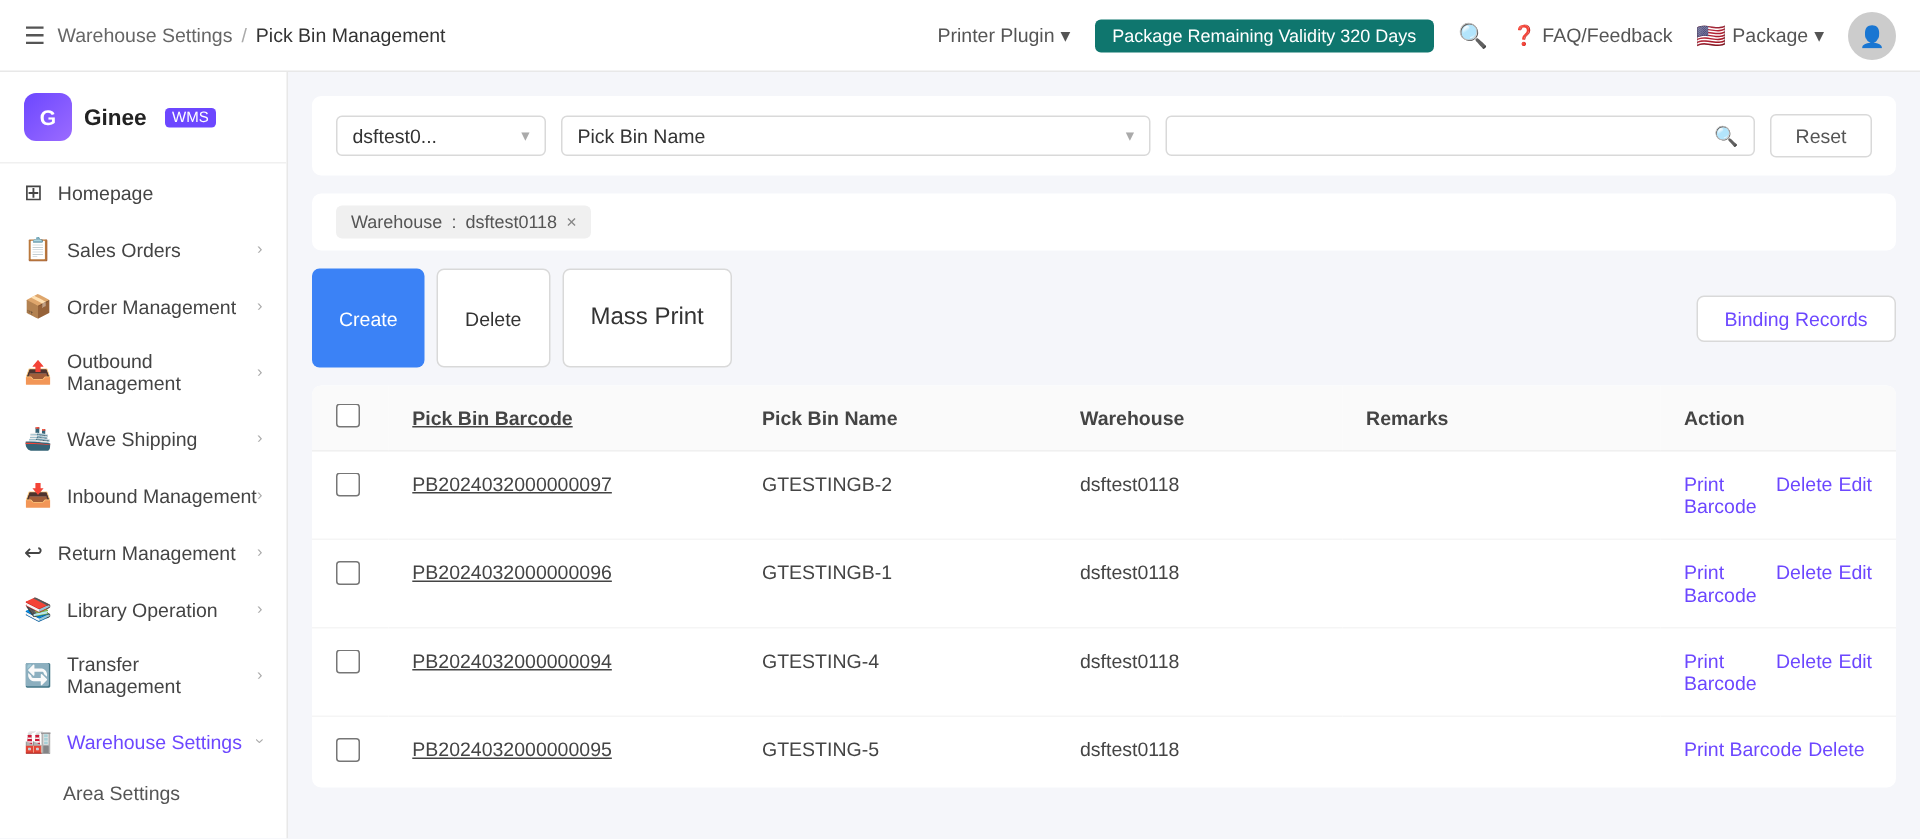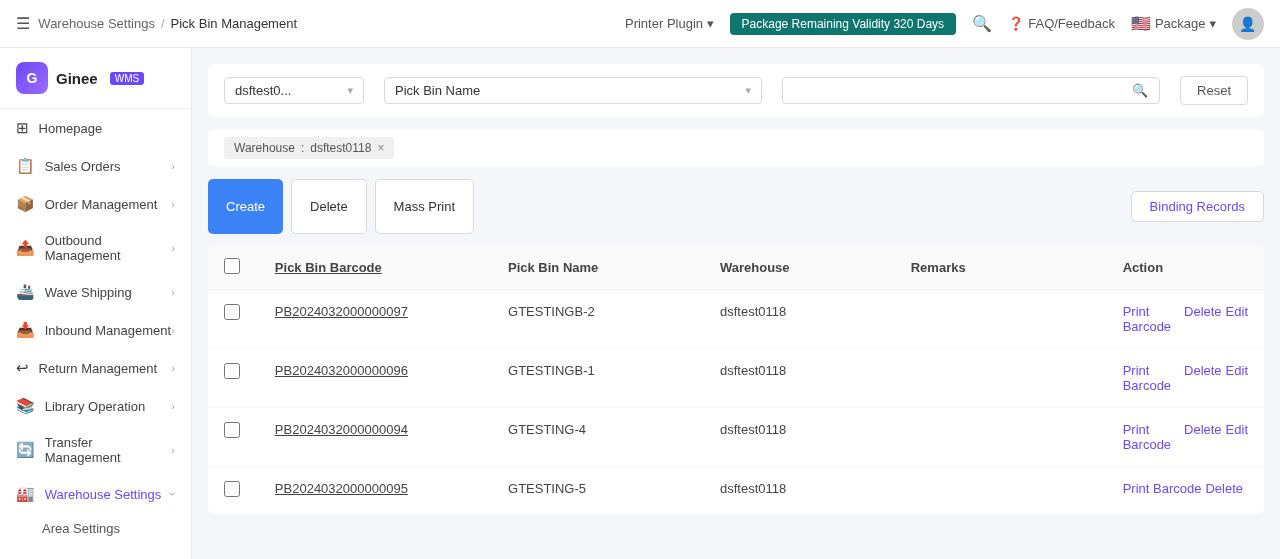--- a/index.html
+++ b/index.html
@@ -36,38 +36,38 @@
     .nav-item-left { display: flex; align-items: center; gap: 10px; }
     .nav-icon { font-size: 15px; }
     .nav-arrow { color: #aaa; font-size: 11px; }
     .nav-arrow.open { transform: rotate(90deg); }
     
     .sub-nav-item { padding: 8px 16px 8px 42px; cursor: pointer; color: #555; font-size: 13px; }
 
     
     .main { flex: 1; overflow-y: auto; background: #f5f6fa; padding: 16px; }
     
-    .filter-bar { background: #fff; padding: 12px 16px; border-radius: 6px; display: flex; align-items: center; gap: 20px; margin-bottom: 12px; }
+    .filter-bar { background: #fff; padding: 12px 16px; border-radius: 6px; display: flex; align-items: center; gap: 10px; margin-bottom: 12px; }
     .filter-select { display: flex; align-items: center; border: 1px solid #d9d9d9; border-radius: 4px; padding: 5px 10px; background: #fff; cursor: pointer; gap: 6px; min-width: 140px; }
     .filter-select-text { flex: 1; font-size: 13px; color: #333; }
     .filter-arrow { color: #aaa; font-size: 11px; }
     .filter-name-select { display: flex; align-items: center; border: 1px solid #d9d9d9; border-radius: 4px; padding: 5px 10px; background: #fff; cursor: pointer; gap: 6px; flex: 1; }
     .search-input-area { display: flex; align-items: center; border: 1px solid #d9d9d9; border-radius: 4px; padding: 5px 10px; flex: 1; }
     .search-input-field { border: none; outline: none; flex: 1; font-size: 13px; }
     .reset-btn { padding: 6px 16px; border: 1px solid #d9d9d9; border-radius: 4px; background: #fff; cursor: pointer; font-size: 13px; color: #555; }
     
     .tag-bar { background: #fff; padding: 8px 16px; border-radius: 6px; display: flex; align-items: center; gap: 8px; margin-bottom: 12px; }
     .filter-tag { display: flex; align-items: center; gap: 6px; background: #f0f0f0; padding: 4px 10px; border-radius: 4px; font-size: 12px; color: #555; }
     .tag-close { cursor: pointer; color: #888; }
     
     .action-bar { display: flex; align-items: center; justify-content: space-between; margin-bottom: 12px; }
     .action-bar-left { display: flex; gap: 8px; }
     .create-btn { background: #3b82f6; color: #fff; border: none; padding: 20px 18px; border-radius: 5px; cursor: pointer; font-size: 13px; font-weight: 500; }
     .delete-btn { background: #fff; color: #333; border: 1px solid #d9d9d9; padding: 7px 18px; border-radius: 5px; cursor: pointer; font-size: 13px; }
-    .mass-print-btn { background: #fff; color: #333; border: 1px solid #d9d9d9; padding: 12px 18px; border-radius: 5px; cursor: pointer; font-size: 13px; }
+    .mass-print-btn { background: #fff; color: #333; border: 1px solid #d9d9d9; padding: 23px 18px; border-radius: 5px; cursor: pointer; font-size: 16px; }
     .binding-records-btn { background: #fff; color: #6c47ff; border: 1px solid #d9d9d9; padding: 7px 18px; border-radius: 5px; cursor: pointer; font-size: 13px; }
     
     
     .table-container { background: #fff; border-radius: 6px; overflow: hidden; }
     table { width: 100%; border-collapse: collapse; }
     thead tr { background: #fafafa; border-bottom: 1px solid #f0f0f0; }
     th { padding: 12px 16px; text-align: left; font-size: 13px; font-weight: 600; color: #444; }
     td { padding: 14px 16px; font-size: 13px; color: #444; border-bottom: 1px solid #f5f5f5; vertical-align: top; }
     tr:last-child td { border-bottom: none; }
     .checkbox { width: 16px; height: 16px; border: 1px solid #d9d9d9; border-radius: 3px; cursor: pointer; }

